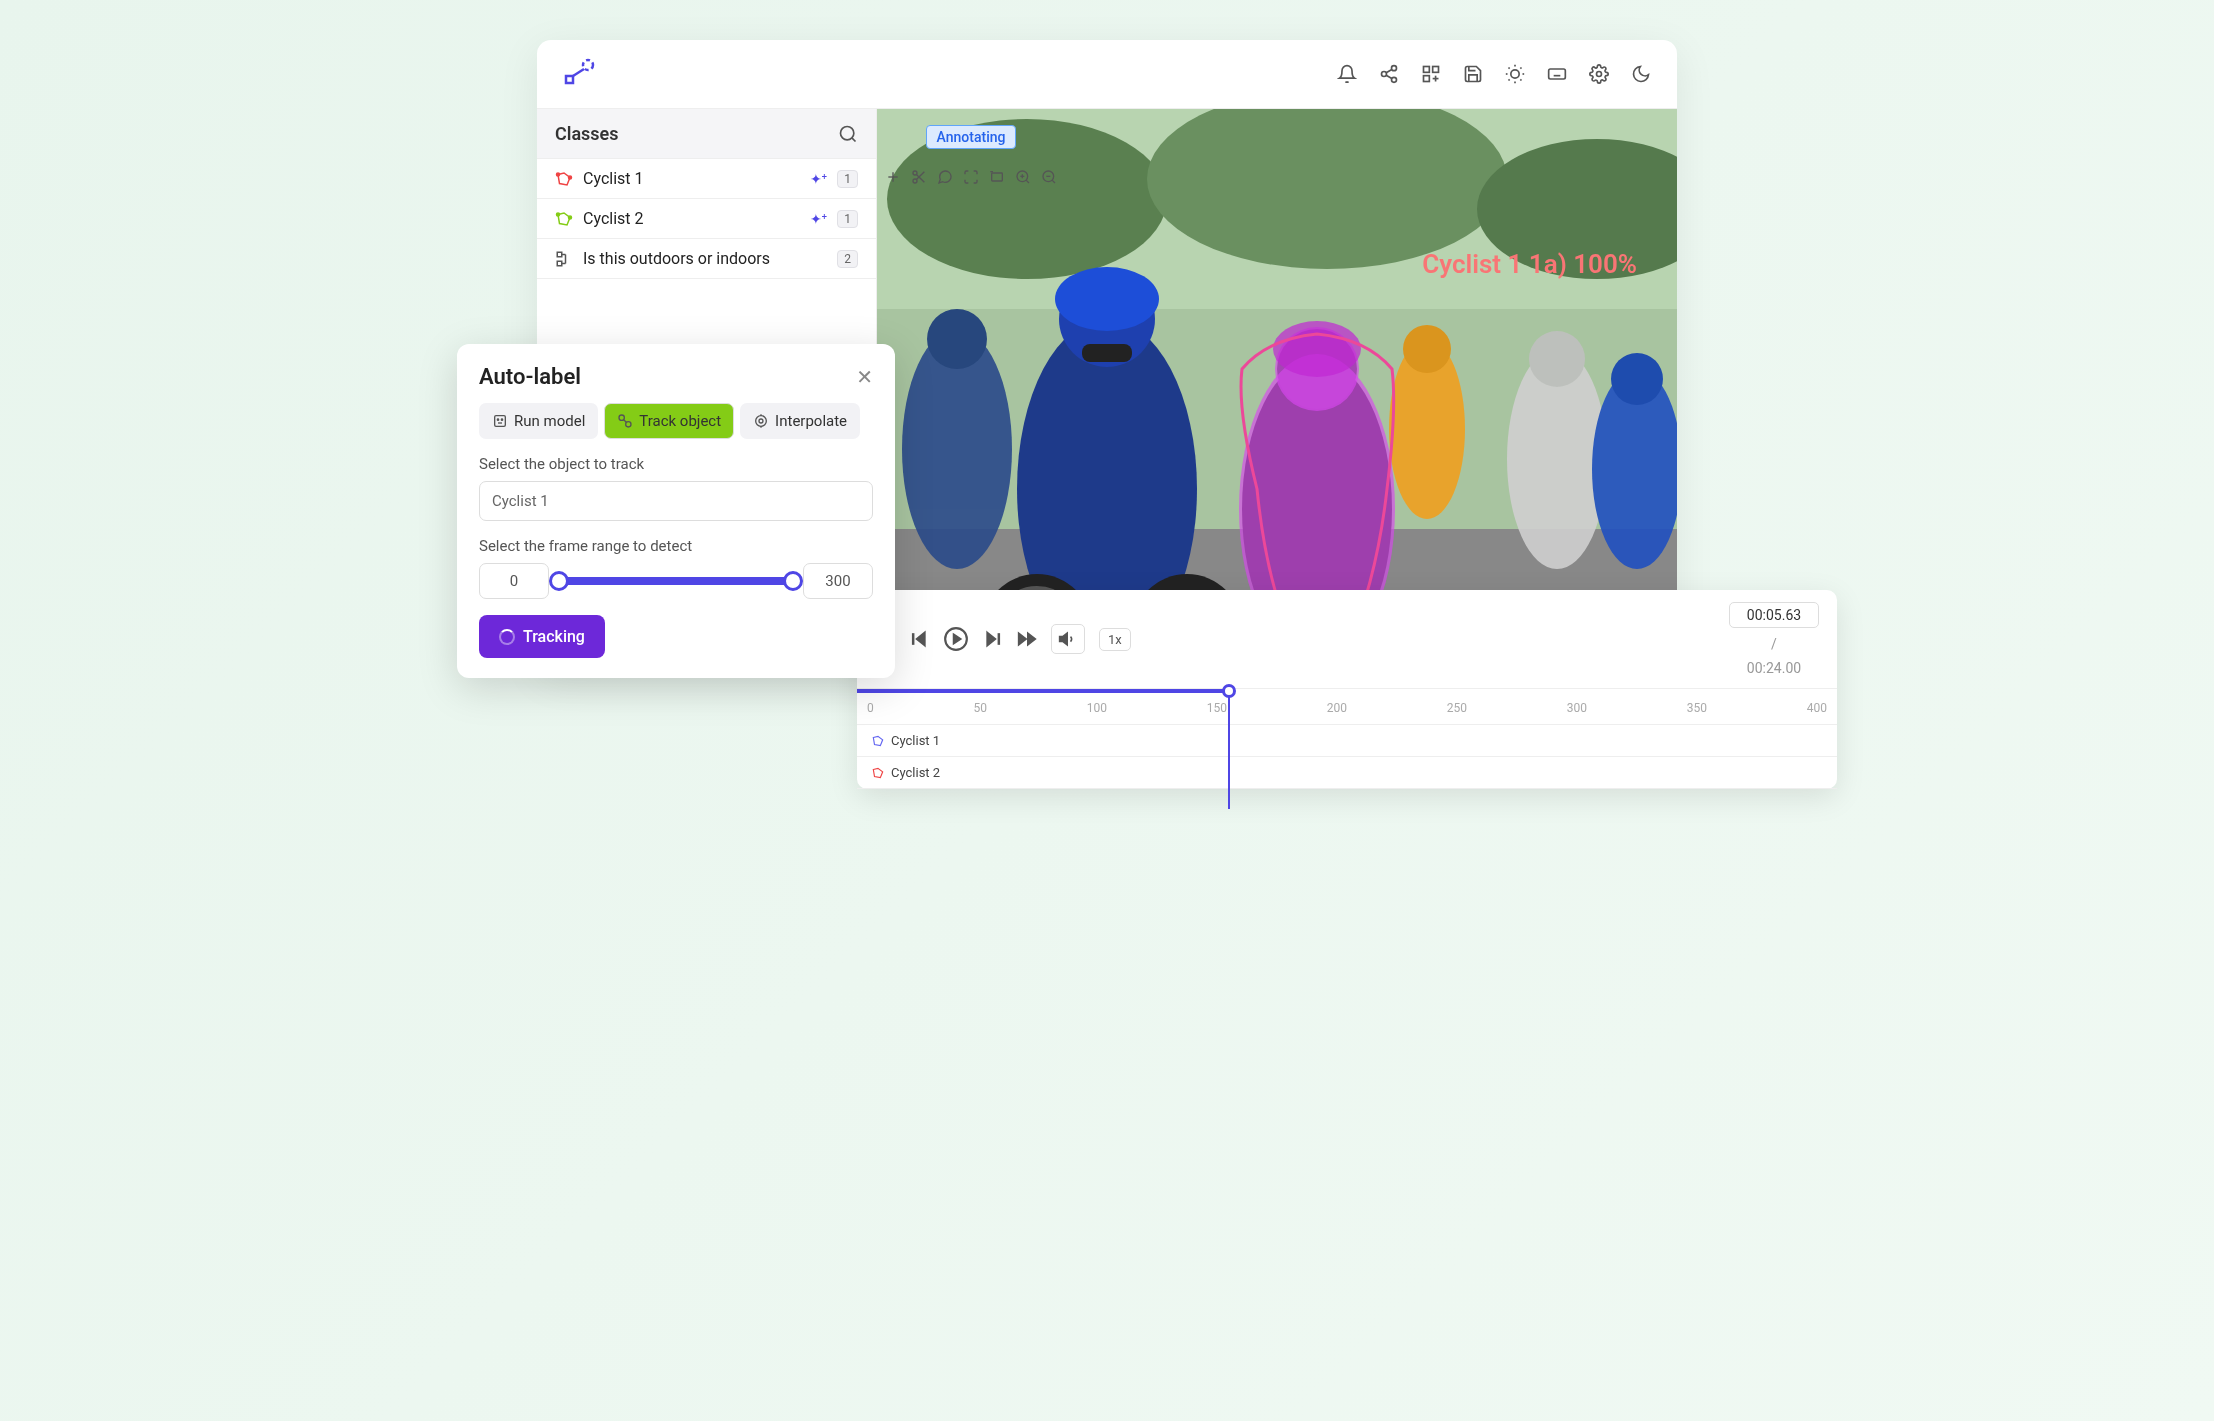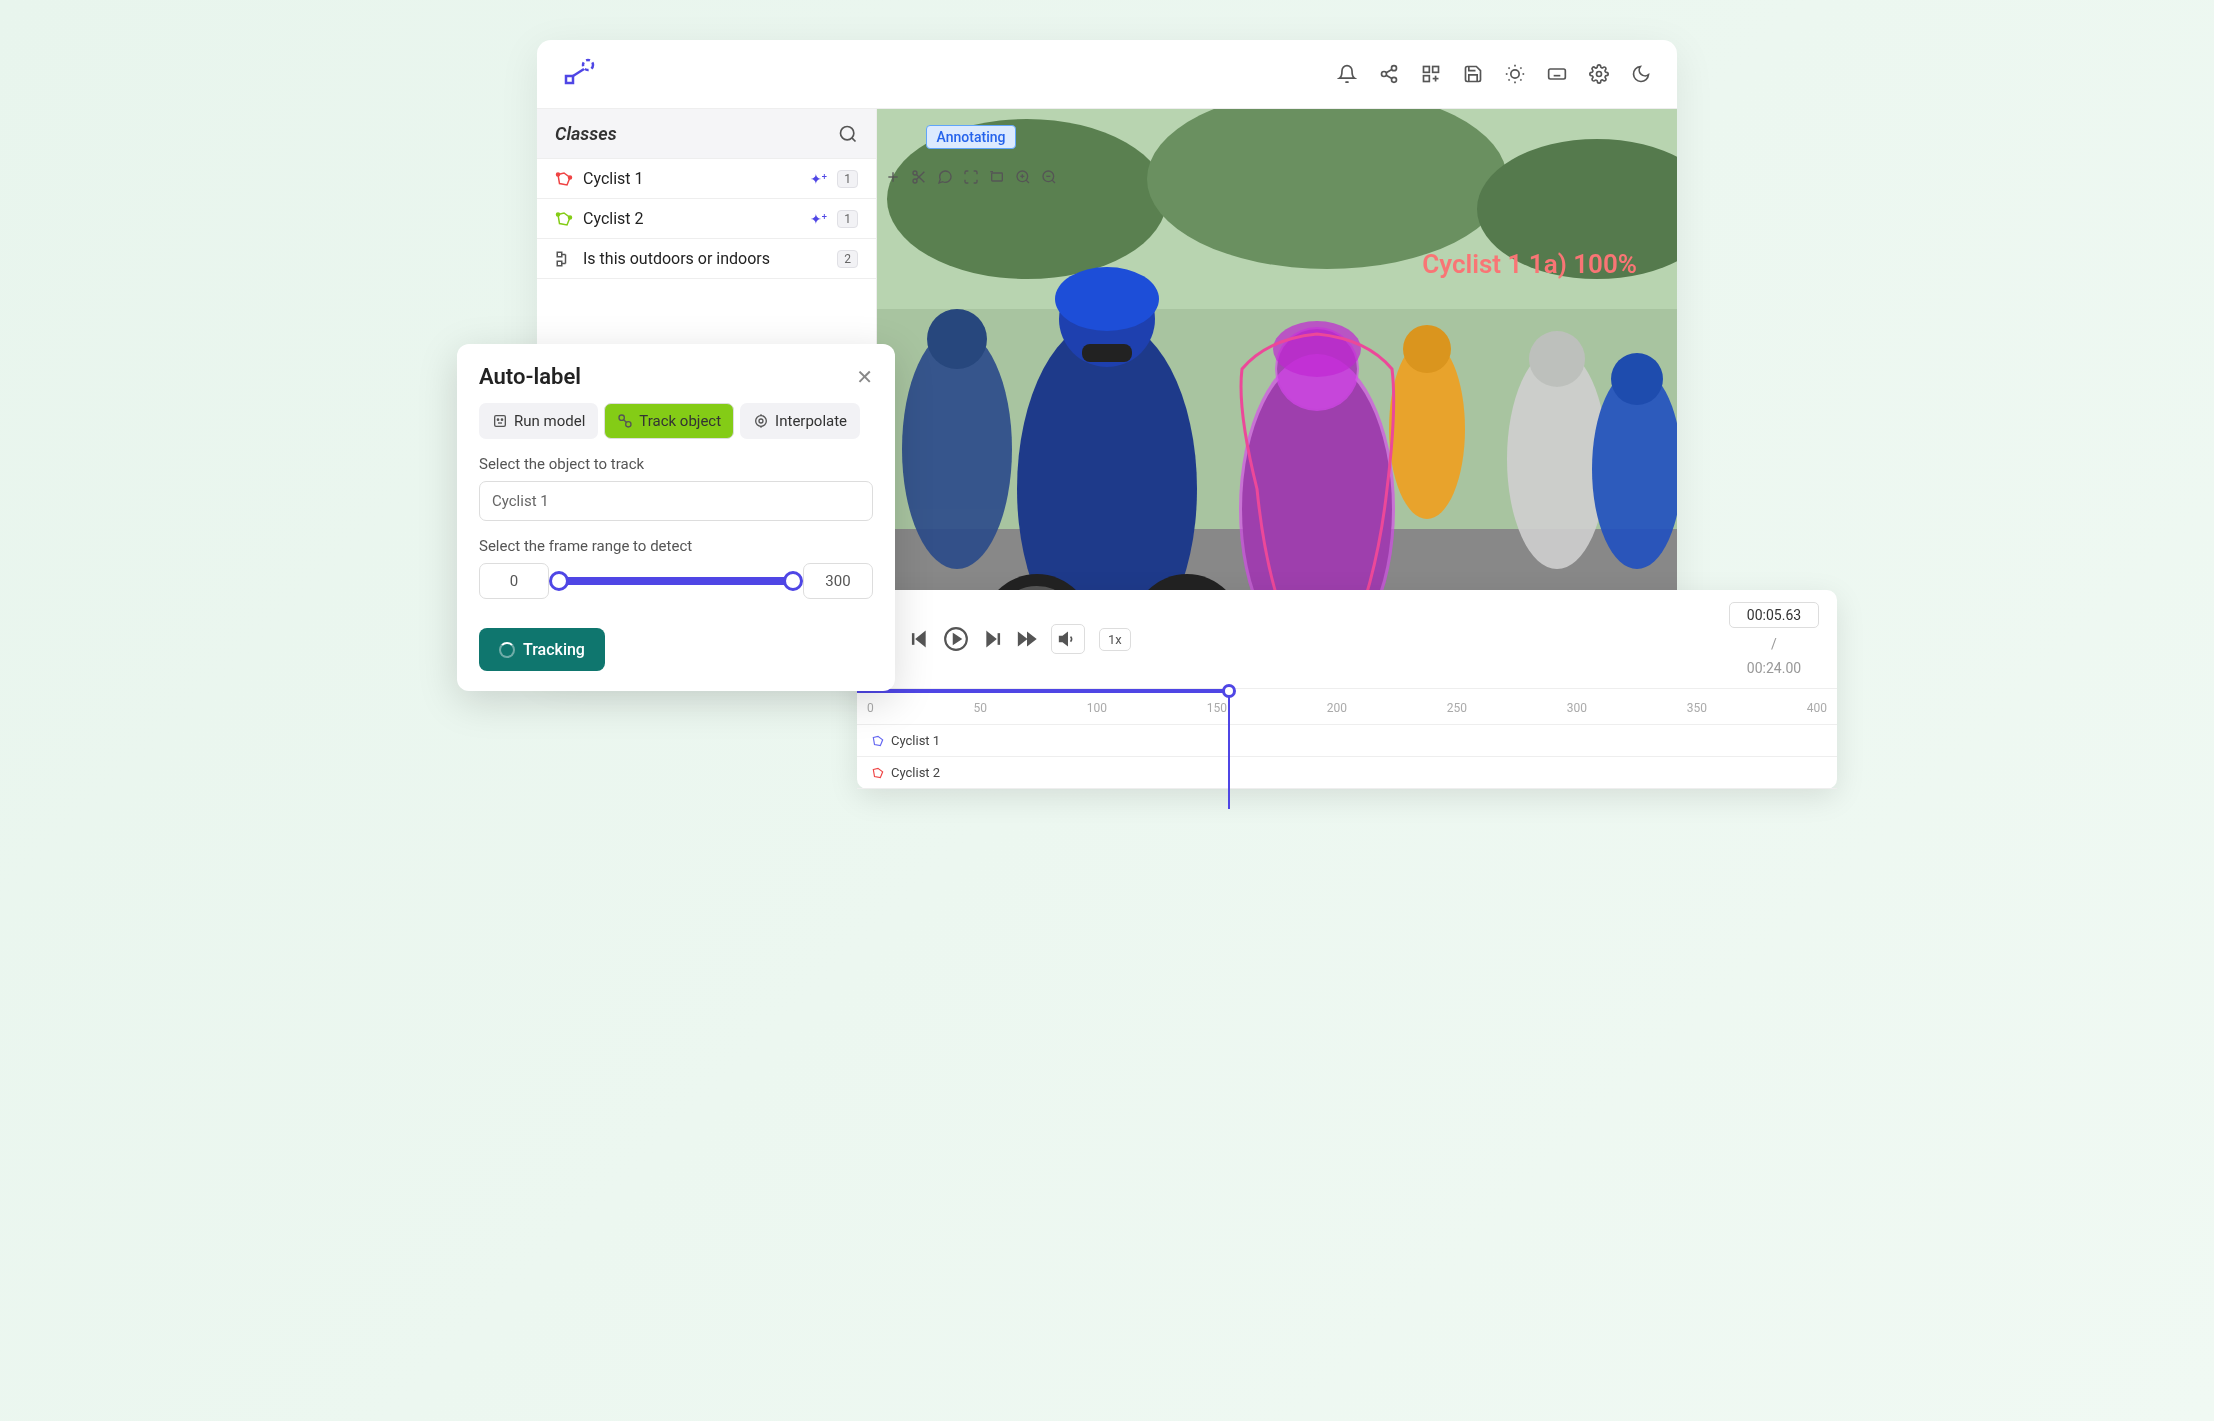--- a/index.html
+++ b/index.html
@@ -4,21 +4,21 @@
 <style>
 * { box-sizing: border-box; margin: 0; padding: 0; font-family: -apple-system, BlinkMacSystemFont, "Segoe UI", Roboto, sans-serif; }
 body { background: linear-gradient(135deg, #e8f5ed 0%, #f0f9f3 100%); padding: 40px; min-height: 100vh; }
 .app-window { background: #fff; border-radius: 14px; box-shadow: 0 10px 40px rgba(0,0,0,0.08); width: 1140px; margin: 0 auto; position: relative; overflow: visible; }
 .top-bar { display: flex; justify-content: space-between; align-items: center; padding: 18px 26px; border-bottom: 1px solid #eee; }
 .logo { width: 32px; height: 32px; }
 .top-icons { display: flex; gap: 22px; align-items: center; color: #555; }
 .top-icons span, .top-icons svg { cursor: pointer; width: 20px; height: 20px; stroke: #555; }
 .main-row { display: flex; }
 .sidebar { width: 340px; border-right: 1px solid #eee; }
-.panel-header { display: flex; justify-content: space-between; align-items: center; padding: 14px 18px; background: #f5f5f7; border-bottom: 1px solid #eee; font-style: italic; }
+.panel-header { display: flex; justify-content: space-between; align-items: center; padding: 14px 18px; background: #f5f5f7; border-bottom: 1px solid #eee; }
 .panel-header h3 { font-size: 18px; font-weight: 600; color: #333; }
 .class-row { display: flex; align-items: center; padding: 10px 18px; border-bottom: 1px solid #eee; gap: 10px; }
 .class-icon { width: 18px; height: 18px; }
 .class-label { font-size: 16px; color: #222; flex: 1; }
 .badge { background: #f2f2f5; border: 1px solid #e0e0e5; border-radius: 4px; padding: 1px 6px; font-size: 12px; color: #666; }
 .wand { color: #4f46e5; font-size: 14px; }
 .canvas-area { flex: 1; position: relative; background: #fafafa; }
 .canvas-toolbar { position: absolute; top: 16px; left: 8px; display: flex; align-items: center; gap: 20px; z-index: 5; flex-direction: column; }
 .status-badge { background: #dceafe; border: 1px solid #60a5fa; color: #2563eb; padding: 3px 10px; border-radius: 4px; font-size: 14px; font-weight: 500; }
 .canvas-toolbar-icons { display: flex; gap: 10px; align-items: center; color: #555; }
@@ -36,21 +36,21 @@
 .tab-btn.active { background: #84cc16; border-color: #ddd; }
 .tab-btn svg { width: 16px; height: 16px; }
 .modal-label { font-size: 15px; color: #555; margin-bottom: 8px; display: block; }
 .modal-input { width: 100%; border: 1px solid #ddd; border-radius: 7px; padding: 10px 12px; font-size: 15px; color: #666; margin-bottom: 16px; }
 .range-row { display: flex; align-items: center; gap: 0; margin-bottom: 16px; }
 .range-num { width: 70px; border: 1px solid #ddd; border-radius: 7px; padding: 8px; text-align: center; font-size: 15px; color: #555; }
 .range-slider { flex: 1; position: relative; height: 8px; background: #4f46e5; border-radius: 4px; margin: 0 6px; }
 .range-slider .handle { position: absolute; top: -6px; width: 20px; height: 20px; background: #fff; border: 3px solid #4f46e5; border-radius: 50%; }
 .range-slider .handle.left { left: -6px; }
 .range-slider .handle.right { right: -6px; }
-.track-btn { display: inline-flex; align-items: center; gap: 8px; background: #0f766e; color: #fff; border: none; border-radius: 8px; padding: 12px 20px; font-size: 16px; font-weight: 500; cursor: pointer; margin-top: 13px; }
+.track-btn { display: inline-flex; align-items: center; gap: 8px; background: #6d28d9; color: #fff; border: none; border-radius: 8px; padding: 12px 20px; font-size: 16px; font-weight: 500; cursor: pointer; }
 .spinner { width: 16px; height: 16px; border: 2px solid rgba(255,255,255,0.4); border-top-color: #fff; border-radius: 50%; animation: spin 1s linear infinite; }
 @keyframes spin { to { transform: rotate(360deg); } }
 
 .timeline { position: absolute; bottom: -120px; left: 320px; right: -160px; background: #fff; border-radius: 10px; box-shadow: 0 8px 30px rgba(0,0,0,0.1); z-index: 15; }
 .timeline-controls { display: flex; align-items: center; gap: 14px; padding: 12px 18px; border-bottom: 1px solid #eee; }
 .timeline-controls svg { width: 20px; height: 20px; stroke: #555; cursor: pointer; fill: none; }
 .play-btn { width: 26px !important; height: 26px !important; }
 .speed-badge { border: 1px solid #ddd; border-radius: 5px; padding: 3px 8px; font-size: 13px; color: #555; }
 .time-display { margin-left: auto; display: flex; align-items: center; gap: 8px; font-size: 14px; flex-direction: column; }
 .time-input { border: 1px solid #ddd; border-radius: 5px; padding: 4px 10px; font-size: 14px; color: #333; width: 90px; text-align: center; }

